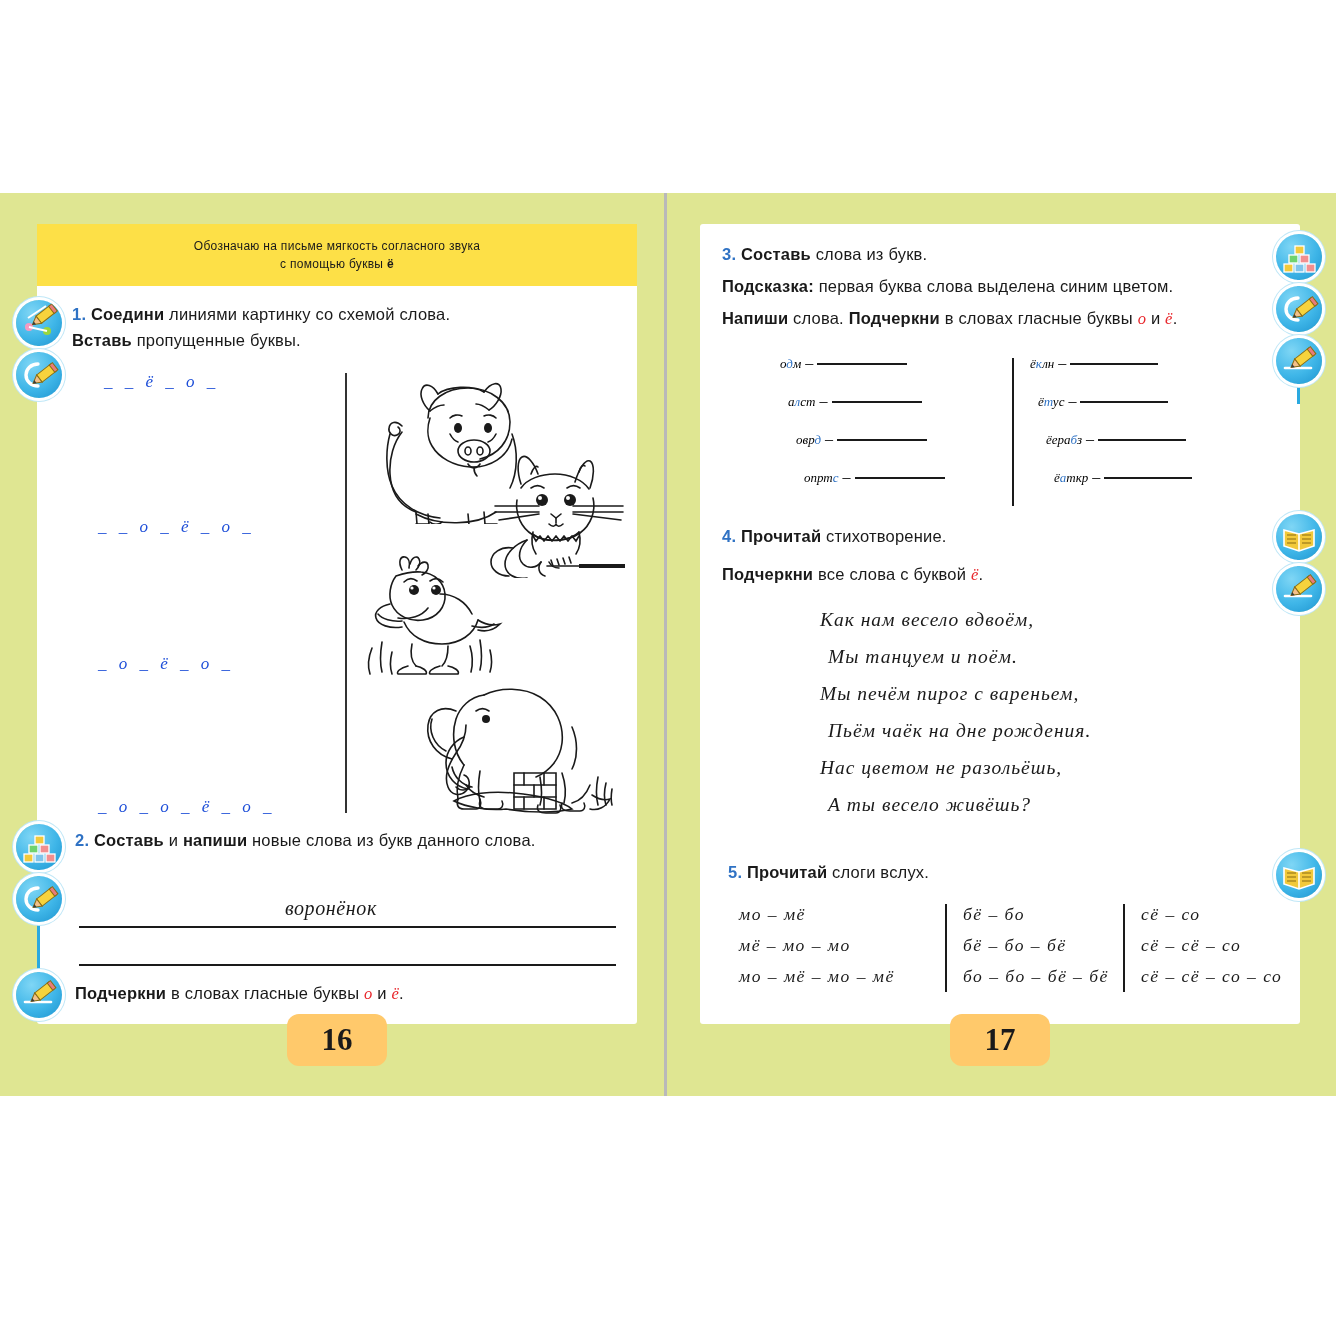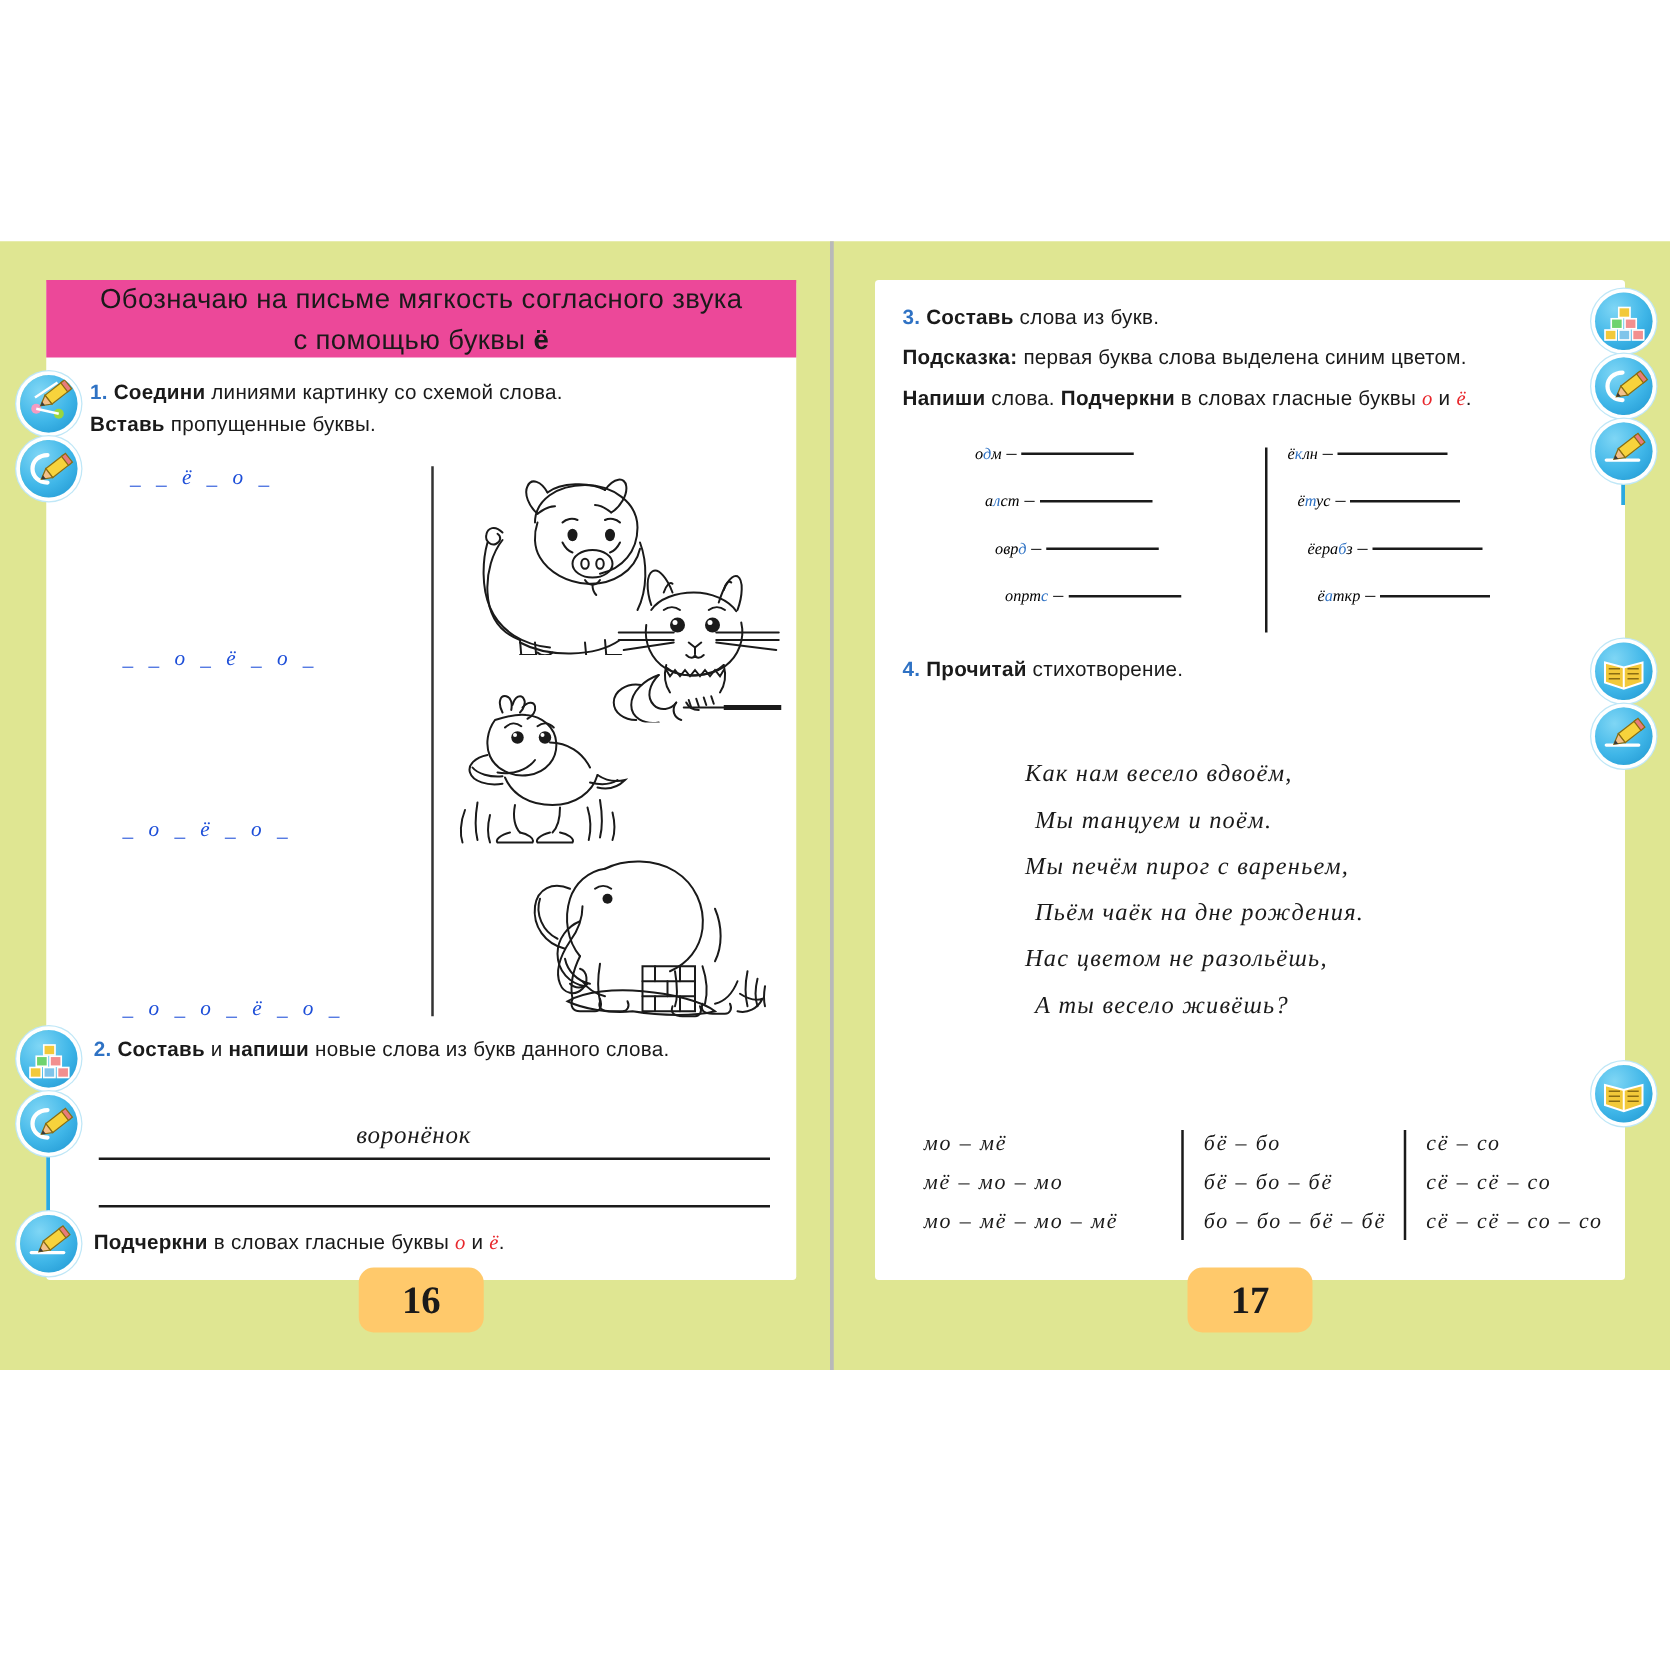--- a/index.html
+++ b/index.html
@@ -25,23 +25,23 @@
     position:absolute;top:821px;width:100px;height:52px;background:#fcc濃;
     background:#ffc96b;border-radius:12px;
     font-family:"Liberation Serif",serif;font-size:31px;font-weight:bold;color:#1a1a1a;
     display:flex;align-items:center;justify-content:center;
   }
   #pagenum-left{left:287px;}
   #pagenum-right{left:950px;}
 
   
   #banner{
-    position:absolute;left:0px;top:0px;width:600px;height:62px;background:#ec4899;
+    position:absolute;left:0px;top:0px;width:600px;height:62px;background:#fde047;
     display:flex;align-items:center;justify-content:center;text-align:center;
-    color:#1a1a1a;font-size:22px;line-height:1.5;letter-spacing:.3px;
+    color:#1a1a1a;font-size:12px;line-height:1.5;letter-spacing:.3px;
   }
   #banner b{font-weight:bold;}
 
   
   .txt{font-size:16.5px;color:#1a1a1a;line-height:1.55;letter-spacing:.2px;}
   .num{color:#2f72c4;font-weight:bold;}
   b{font-weight:bold;}
   .red{color:#e8262b;font-style:italic;font-family:"Liberation Serif",serif;}
   .blue{color:#2f72c4;}
 
@@ -342,29 +342,36 @@
           <div class="t3row" style="left: 338px; top: 38px;"><span class="lt"><span>ё</span><span class="blue">т</span><span>у</span><span>с</span></span><span class="t3dash"> – </span><span class="t3blank" style="width: 88px;"></span></div>
           <div class="t3row" style="left: 346px; top: 76px;"><span class="lt"><span>ё</span><span>е</span><span>р</span><span>а</span><span class="blue">б</span><span>з</span></span><span class="t3dash"> – </span><span class="t3blank" style="width: 88px;"></span></div>
           <div class="t3row" style="left: 354px; top: 114px;"><span class="lt"><span>ё</span><span class="blue">а</span><span>т</span><span>к</span><span>р</span></span><span class="t3dash"> – </span><span class="t3blank" style="width: 88px;"></span></div>
         </div>
     </div>
 
     <div class="txt" style="position:absolute;left:22px;top:300px;width:560px;">
       <span class="num">4.</span>
       <b>Прочитай</b><span> стихотворение.</span>
     </div>
+    <div class="txt" style="position:absolute;left:22px;top:338px;width:560px;">
+      <b>Подчеркни</b><span> все  слова  с  буквой  </span><span class="red">ё</span><span>.</span>
+    </div>
     <div id="poem" style="position:absolute;left:0;top:385px;width:600px;height:230px;">
         <div class="poem-line" style="left: 120px; top: 0px;">Как нам весело вдвоём,</div>
         <div class="poem-line" style="left: 128px; top: 37px;">Мы танцуем  и  поём.</div>
         <div class="poem-line" style="left: 120px; top: 74px;">Мы печём пирог с вареньем,</div>
         <div class="poem-line" style="left: 128px; top: 111px;">Пьём чаёк  на  дне рождения.</div>
         <div class="poem-line" style="left: 120px; top: 148px;">Нас цветом  не  разольёшь,</div>
         <div class="poem-line" style="left: 128px; top: 185px;">А ты весело живёшь?</div>
       </div>
 
+    <div class="txt" style="position:absolute;left:28px;top:636px;width:560px;">
+      <span class="num">5.</span>
+      <b>Прочитай</b><span> слоги  вслух.</span>
+    </div>
     <div id="syl" style="left:14px;top:680px;width:580px;height:100px;margin-left:17px;">
         <div class="syl-cell" style="left: 8px; top: 0px;">мо – мё</div>
         <div class="syl-cell" style="left: 8px; top: 31px;">мё – мо – мо</div>
         <div class="syl-cell" style="left: 8px; top: 62px;">мо – мё – мо – мё</div>
         <div class="syl-sep" style="left: 214px;"></div>
         <div class="syl-cell" style="left: 232px; top: 0px;">бё – бо</div>
         <div class="syl-cell" style="left: 232px; top: 31px;">бё – бо – бё</div>
         <div class="syl-cell" style="left: 232px; top: 62px;">бо – бо – бё – бё</div>
         <div class="syl-sep" style="left: 392px;"></div>
         <div class="syl-cell" style="left: 410px; top: 0px;">сё – со</div>

